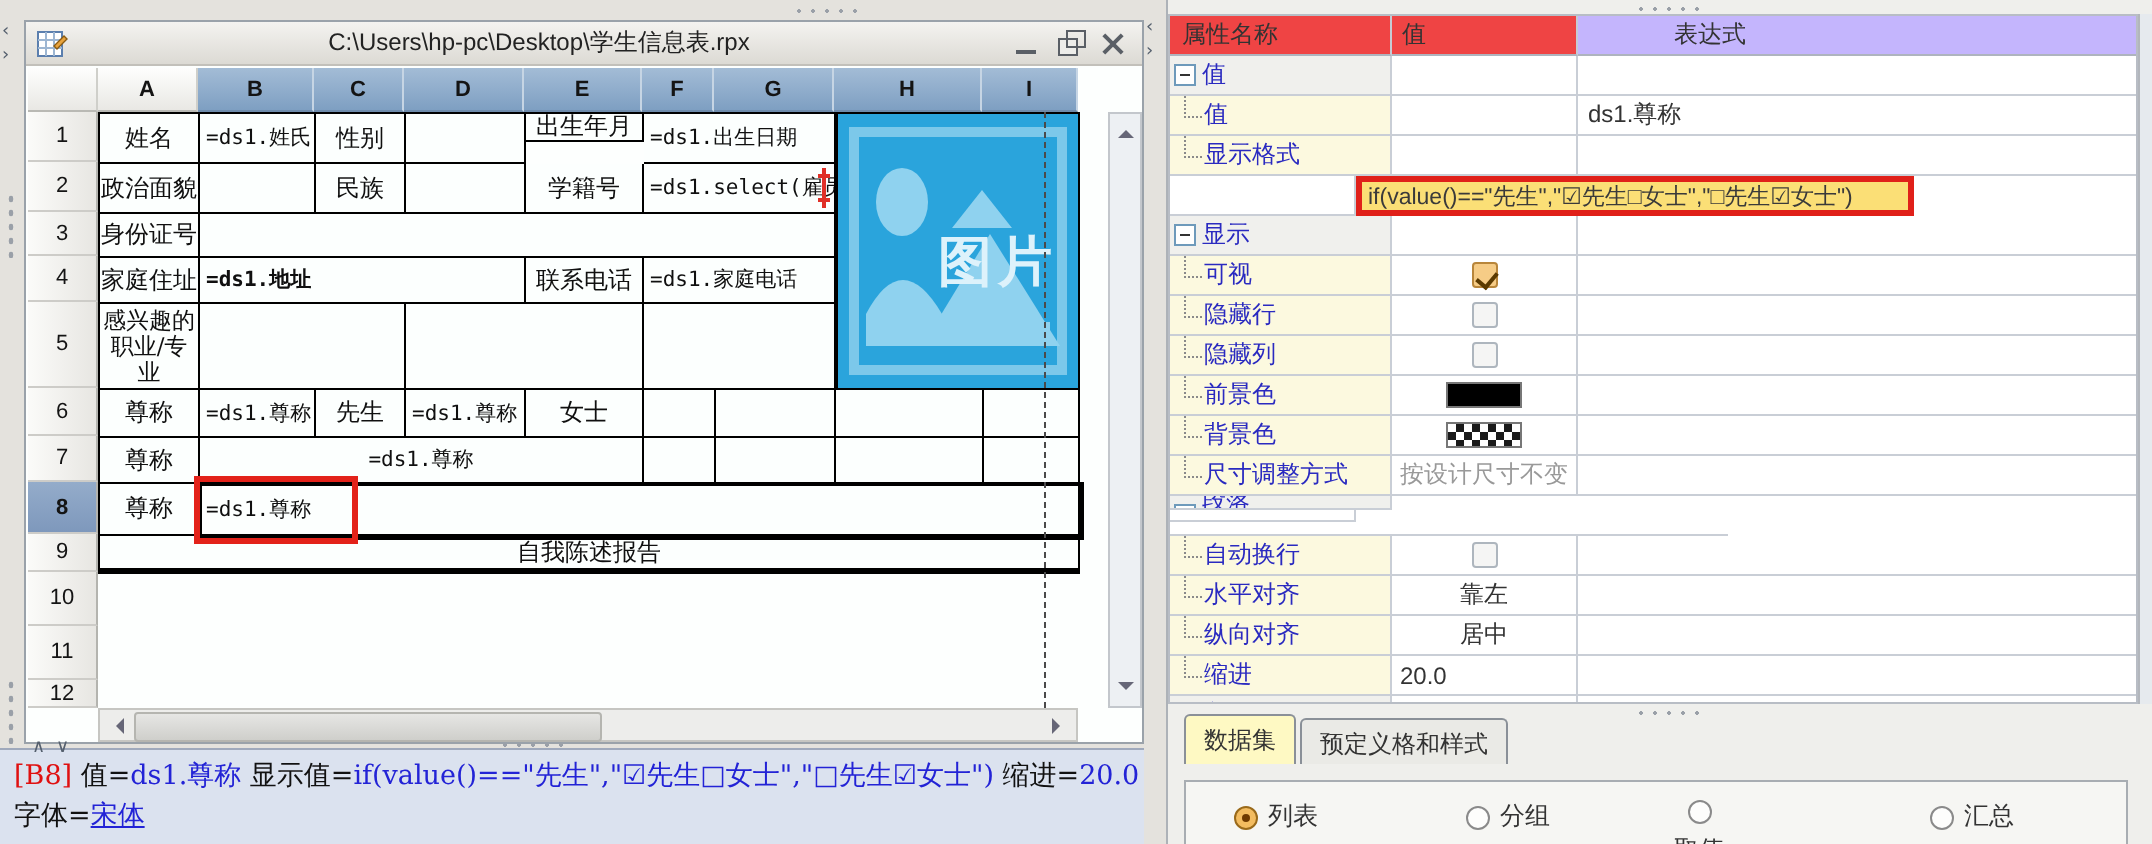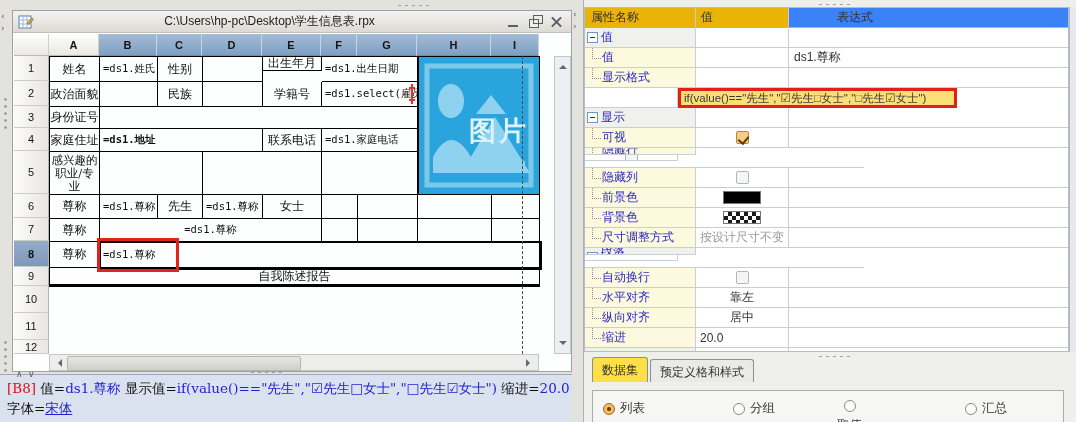--- a/index.html
+++ b/index.html
@@ -69,24 +69,24 @@
              padding:3px 7px;font-family:"DejaVu Serif",serif;font-size:13.5px;line-height:20px;color:#111;}
   .st-red{color:#E01010;} .st-blue{color:#2323D6;} .st-blue-u{color:#2323D6;text-decoration:underline;}
 
   
   .vsplit{left:572px;top:0;width:11px;height:422px;background:#E4E2DD;}
 
   
   .rpanel{left:583px;top:0;width:493px;height:422px;background:#EFEFEC;border-left:1px solid #ADB2B8;}
   .pgrid{left:0;top:7px;width:485px;height:345px;background:#fff;border:1px solid #B8BDC5;overflow:hidden;}
   .phead{position:absolute;left:0;top:0;width:483px;height:20px;display:flex;}
-  .phc{box-sizing:border-box;height:20px;background:#eab308;border-right:1px solid #C6CBD4;
+  .phc{box-sizing:border-box;height:20px;background:#ef4444;border-right:1px solid #C6CBD4;
        border-bottom:1px solid #AEB4BE;display:flex;align-items:center;padding-left:5px;
        font-size:12px;color:#333;}
-  .phc.hexpr{background:#3b82f6;padding-left:48px;}
+  .phc.hexpr{background:#c4b5fd;padding-left:48px;}
   .prow{position:absolute;left:0;width:483px;height:20px;display:flex;}
   .pc{box-sizing:border-box;height:20px;border-right:1px solid #C9CED6;border-bottom:1px solid #C9CED6;
       display:flex;align-items:center;overflow:hidden;white-space:nowrap;font-size:12px;}
   .pname{width:111px;background:#FCF9DF;color:#2A2AC0;position:relative;padding-left:17px;}
   .prow.parent .pname{background:#F0F0ED;padding-left:16px;}
   .pval{width:93px;background:#fff;justify-content:center;color:#333;}
   .pval.left{justify-content:flex-start;padding-left:4px;}
   .pexpr{width:279px;background:#fff;border-right:none;color:#333;padding-left:5px;}
   .pexpr.hl{background:#FBDF76;border:3px solid #E02019;padding-left:3px;font-size:11.5px;color:#3a3a3a;}
   .tbox{position:absolute;left:2px;top:4px;width:11px;height:11px;border:1px solid #6E9ABB;background:#fff;
@@ -99,21 +99,21 @@
   .cb.on{background:#F6CC86;border-color:#B8863B;}
   .cb.on::before{content:"";position:absolute;left:3px;top:2px;width:5px;height:8px;
                  border-right:2px solid #5B3A00;border-bottom:2px solid #5B3A00;transform:rotate(40deg);}
   .sw{width:38px;height:13px;border:1px solid #777;box-sizing:border-box;}
   .sw-black{background:#000;}
   .sw-checker{background:repeating-conic-gradient(#1a1a1a 0% 25%, #fff 0% 50%);background-size:8px 8px;}
   .pscroll{left:485px;top:7px;width:8px;height:345px;background:#E6EAEE;border-left:1px solid #B2B6BC;}
 
   .tab{position:absolute;box-sizing:border-box;height:23px;padding:4px 9px 0;font-size:12px;color:#333;
        border:1px solid #8A9098;border-bottom:none;border-radius:3px 3px 0 0;background:#EAEAE6;}
-  .tab.on{background:#fde047;height:25px;z-index:2;}
+  .tab.on{background:#fef9c3;height:25px;z-index:2;}
   .modebox{left:8px;top:390px;width:472px;height:40px;background:#F6F6F3;border:1px solid #A8ADB2;}
   .ritem{position:absolute;top:9px;display:flex;align-items:center;gap:5px;font-size:12.5px;color:#333;}
   .radio{width:12px;height:12px;box-sizing:border-box;border:1px solid #8a8a8a;border-radius:50%;background:#FDFDFC;position:relative;}
   .radio.on{background:#F3BC60;border-color:#9A6A1A;}
   .radio.on::before{content:"";position:absolute;left:3px;top:3px;width:4px;height:4px;border-radius:50%;background:#6E3A00;}
 </style>
 </head>
 <body>
 
 <div class="abs dots-h" style="left:395px;top:2px;"></div>
@@ -307,21 +307,21 @@
     <div class="prow" style="top:120px;">
       <div class="pc pname">
           <span class="tstub"></span>
           <span>可视</span>
         </div>
       <div class="pc pval">
           <span class="cb on"></span>
         </div>
       <div class="pc pexpr"></div>
     </div>
-    <div class="prow" style="top:140px;flex-direction:column;">
+    <div class="prow" style="top:140px;">
       <div class="pc pname">
           <span class="tstub"></span>
           <span>隐藏行</span>
         </div>
       <div class="pc pval">
           <span class="cb"></span>
         </div>
       <div class="pc pexpr"></div>
     </div>
     <div class="prow" style="top:160px;">
@@ -414,21 +414,21 @@
   </div>
 
   <div class="abs pscroll"></div>
 
   <div class="abs dots-h" style="left:232px;top:353px;"></div>
 
   <div class="tab on" style="left:8px;top:357px;">数据集</div>
   <div class="tab" style="left:66px;top:359px;">预定义格和样式</div>
 
   <div class="abs modebox">
-    <div class="ritem" style="left:10px;">
+    <div class="ritem" style="left:24px;">
       <span class="radio on"></span>
       <span>列表</span>
     </div>
     <div class="ritem" style="left:140px;">
       <span class="radio"></span>
       <span>分组</span>
     </div>
     <div class="ritem" style="left:244px;flex-direction:column;">
       <span class="radio"></span>
       <span>取值</span>

